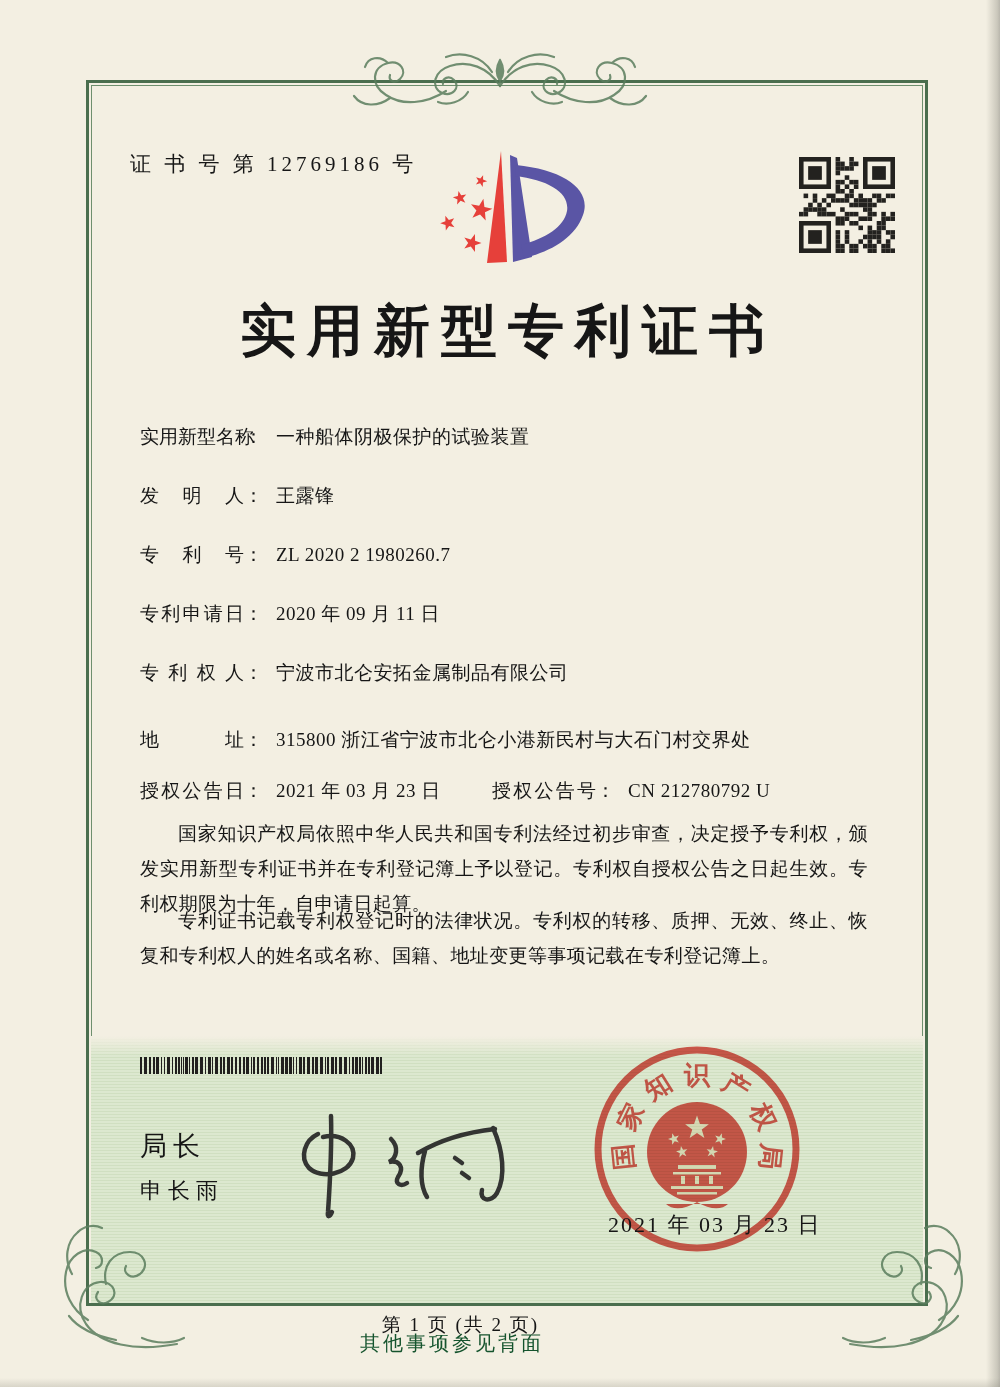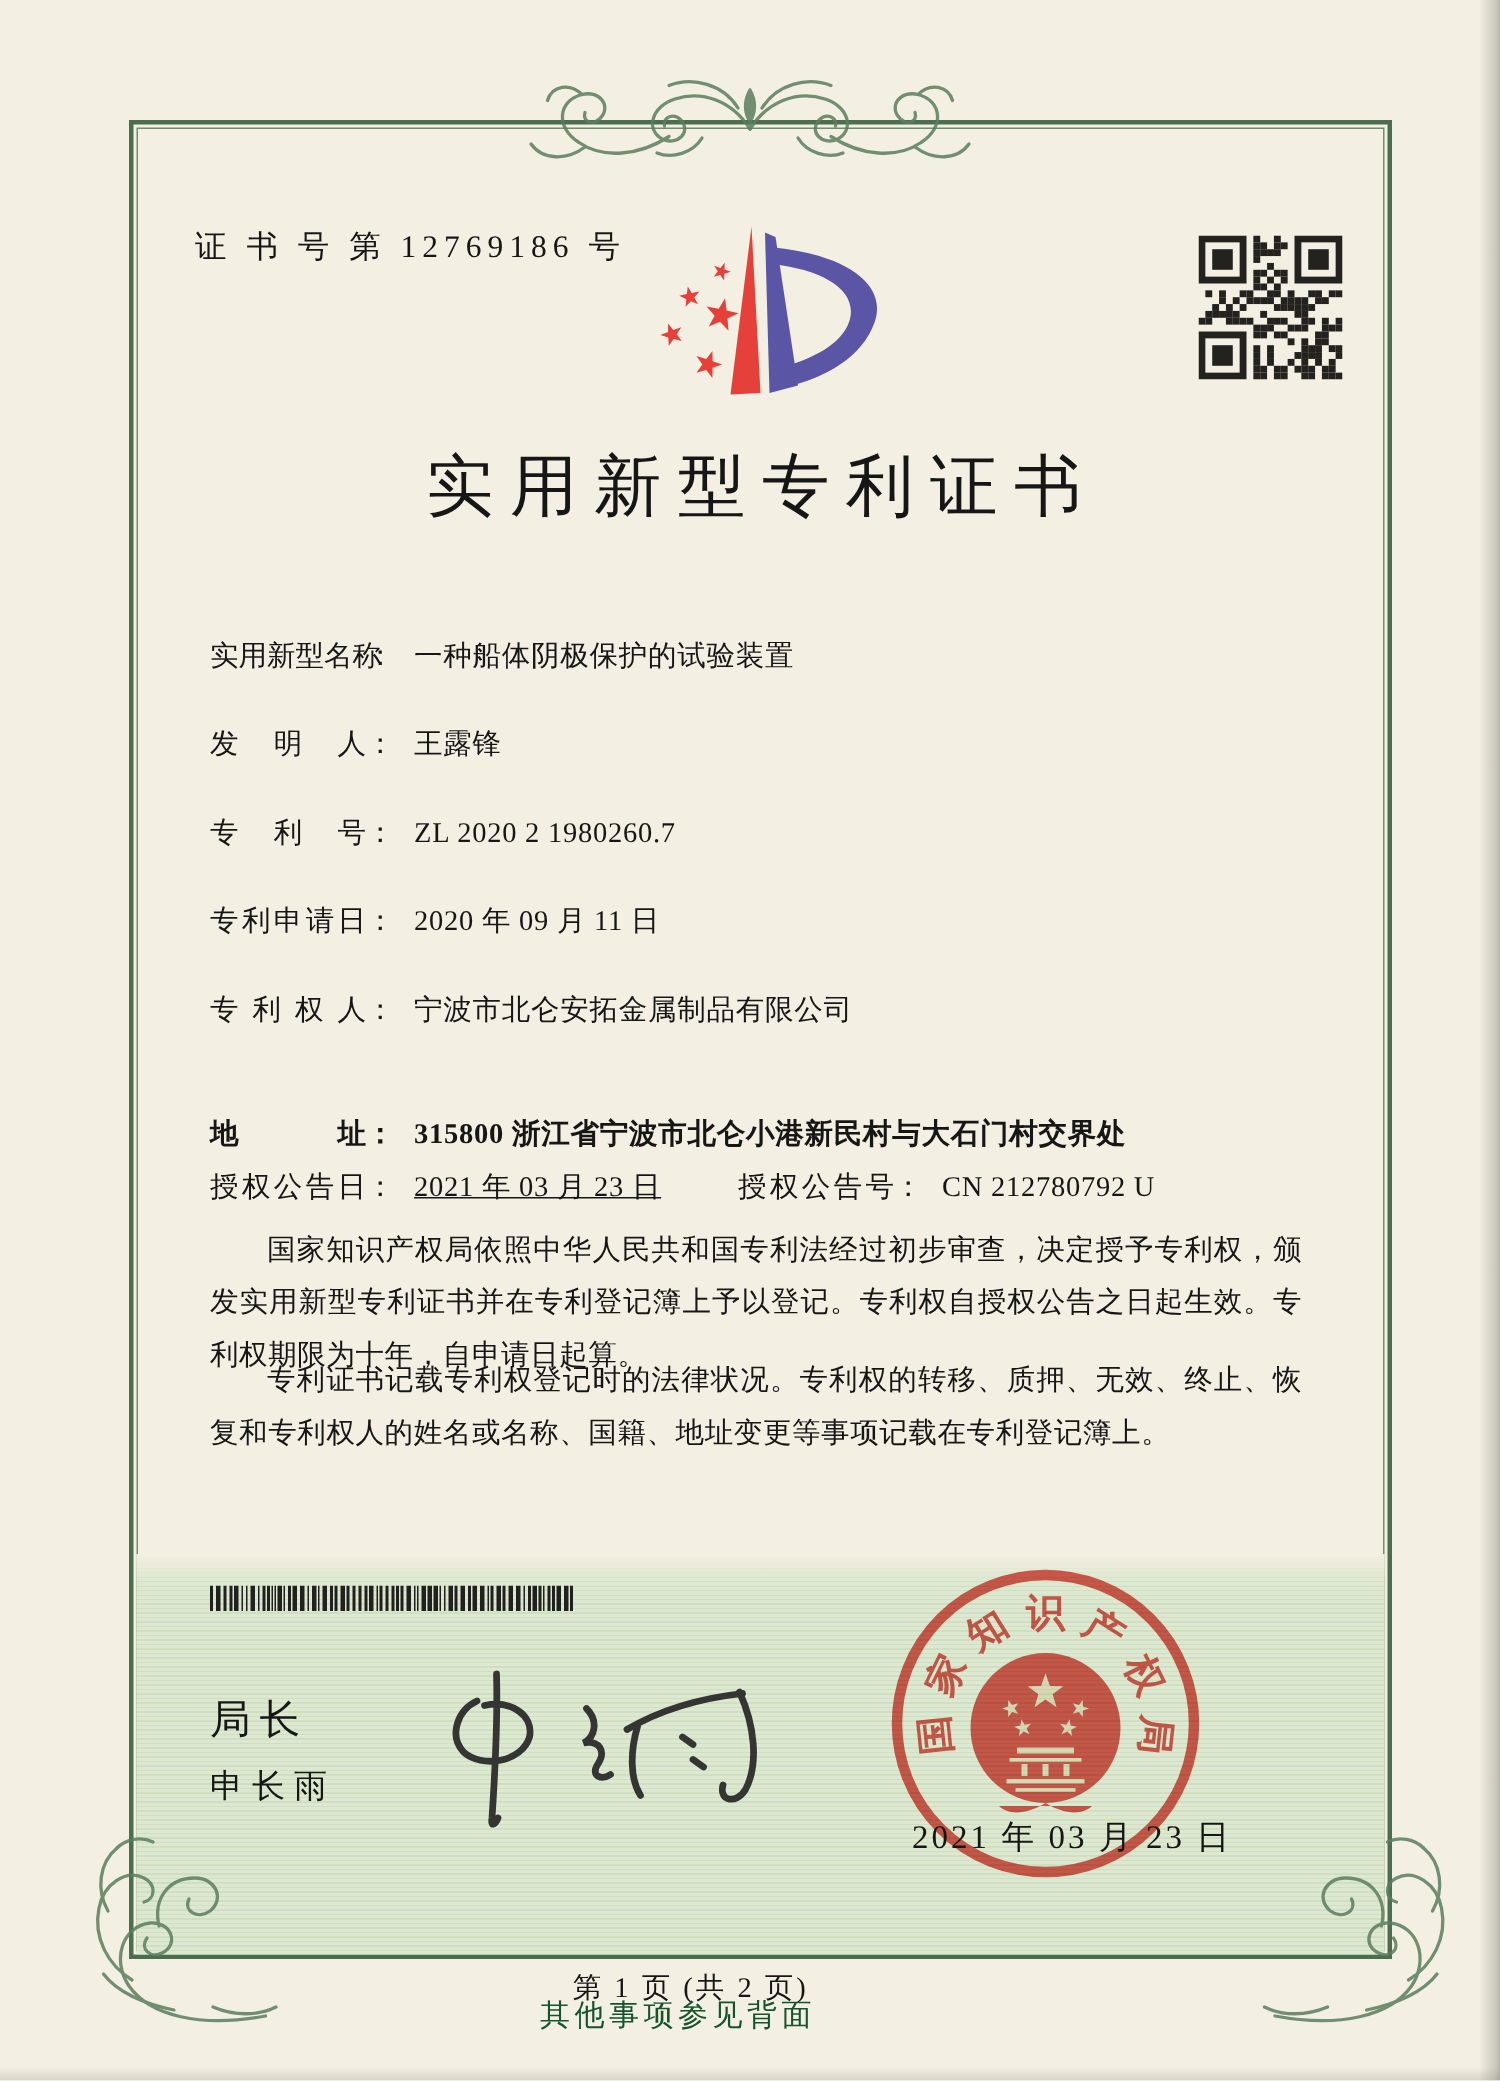--- a/index.html
+++ b/index.html
@@ -21,21 +21,21 @@
   .frame-inner{position:absolute;left:2px;top:2px;right:2px;bottom:2px;
     border:1px solid #6e8f6e;}
   
   .green-band{left:91px;top:1036px;width:832px;height:267px;
     background:repeating-linear-gradient(0deg,#dce8cf 0px,#dce8cf 2px,#d0dfc1 2px,#d0dfc1 3px);}
   .green-band::before{content:"";position:absolute;left:0;top:0;width:100%;height:20px;
     background:linear-gradient(180deg,#f3efe2,rgba(243,239,226,0));}
   
   .cert-number{left:130px;top:150px;font-size:21px;letter-spacing:4px;white-space:nowrap;}
   .title{left:88px;top:294px;width:840px;text-align:center;
-    font-size:45px;font-weight:normal;letter-spacing:11px;white-space:nowrap;}
+    font-size:56px;font-weight:bold;letter-spacing:11px;white-space:nowrap;}
   .row{left:140px;font-size:19px;white-space:nowrap;}
   .flabel{display:inline-block;width:104px;text-align:justify;text-align-last:justify;}
   .colon{display:inline-block;margin-right:13px;}
   .fvalue{letter-spacing:.5px;}
   .grant2{left:492px;}
   .para{left:140px;width:728px;font-size:19px;line-height:35px;
     text-align:justify;text-indent:2em;letter-spacing:.4px;}
   .director-title{left:140px;top:1128px;font-size:27px;letter-spacing:6px;}
   .director-name{left:140px;top:1176px;font-size:22px;letter-spacing:6px;}
   .seal-date{left:608px;top:1210px;font-size:22px;letter-spacing:2px;white-space:nowrap;z-index:6;}
@@ -273,25 +273,25 @@
 </div>
 <div class="abs row" style="top:542px;">
   <span class="flabel">专利号</span><span class="colon">：</span><span class="fvalue">ZL 2020 2 1980260.7</span>
 </div>
 <div class="abs row" style="top:601px;">
   <span class="flabel">专利申请日</span><span class="colon">：</span><span class="fvalue">2020 年 09 月 11 日</span>
 </div>
 <div class="abs row" style="top:660px;">
   <span class="flabel">专利权人</span><span class="colon">：</span><span class="fvalue">宁波市北仑安拓金属制品有限公司</span>
 </div>
-<div class="abs row" style="top:743px;font-weight:bold;">
+<div class="abs row" style="top:727px;">
   <span class="flabel">地址</span><span class="colon">：</span><span class="fvalue">315800 浙江省宁波市北仑小港新民村与大石门村交界处</span>
 </div>
 
-<div class="abs row" style="top:778px;text-decoration:underline;">
+<div class="abs row" style="top:778px;">
   <span class="flabel">授权公告日</span><span class="colon">：</span><span class="fvalue">2021 年 03 月 23 日</span>
 </div>
 <div class="abs row grant2" style="top:778px;">
   <span class="flabel">授权公告号</span><span class="colon">：</span><span class="fvalue">CN 212780792 U</span>
 </div>
 
 <div class="abs para" style="top:816px;">国家知识产权局依照中华人民共和国专利法经过初步审查，决定授予专利权，颁发实用新型专利证书并在专利登记簿上予以登记。专利权自授权公告之日起生效。专利权期限为十年，自申请日起算。</div>
 <div class="abs para" style="top:903px;">专利证书记载专利权登记时的法律状况。专利权的转移、质押、无效、终止、恢复和专利权人的姓名或名称、国籍、地址变更等事项记载在专利登记簿上。</div>
 
 <svg id="barcode" class="abs" style="left:140px;top:1057px;" width="244" height="17" viewBox="0 0 244 17">

